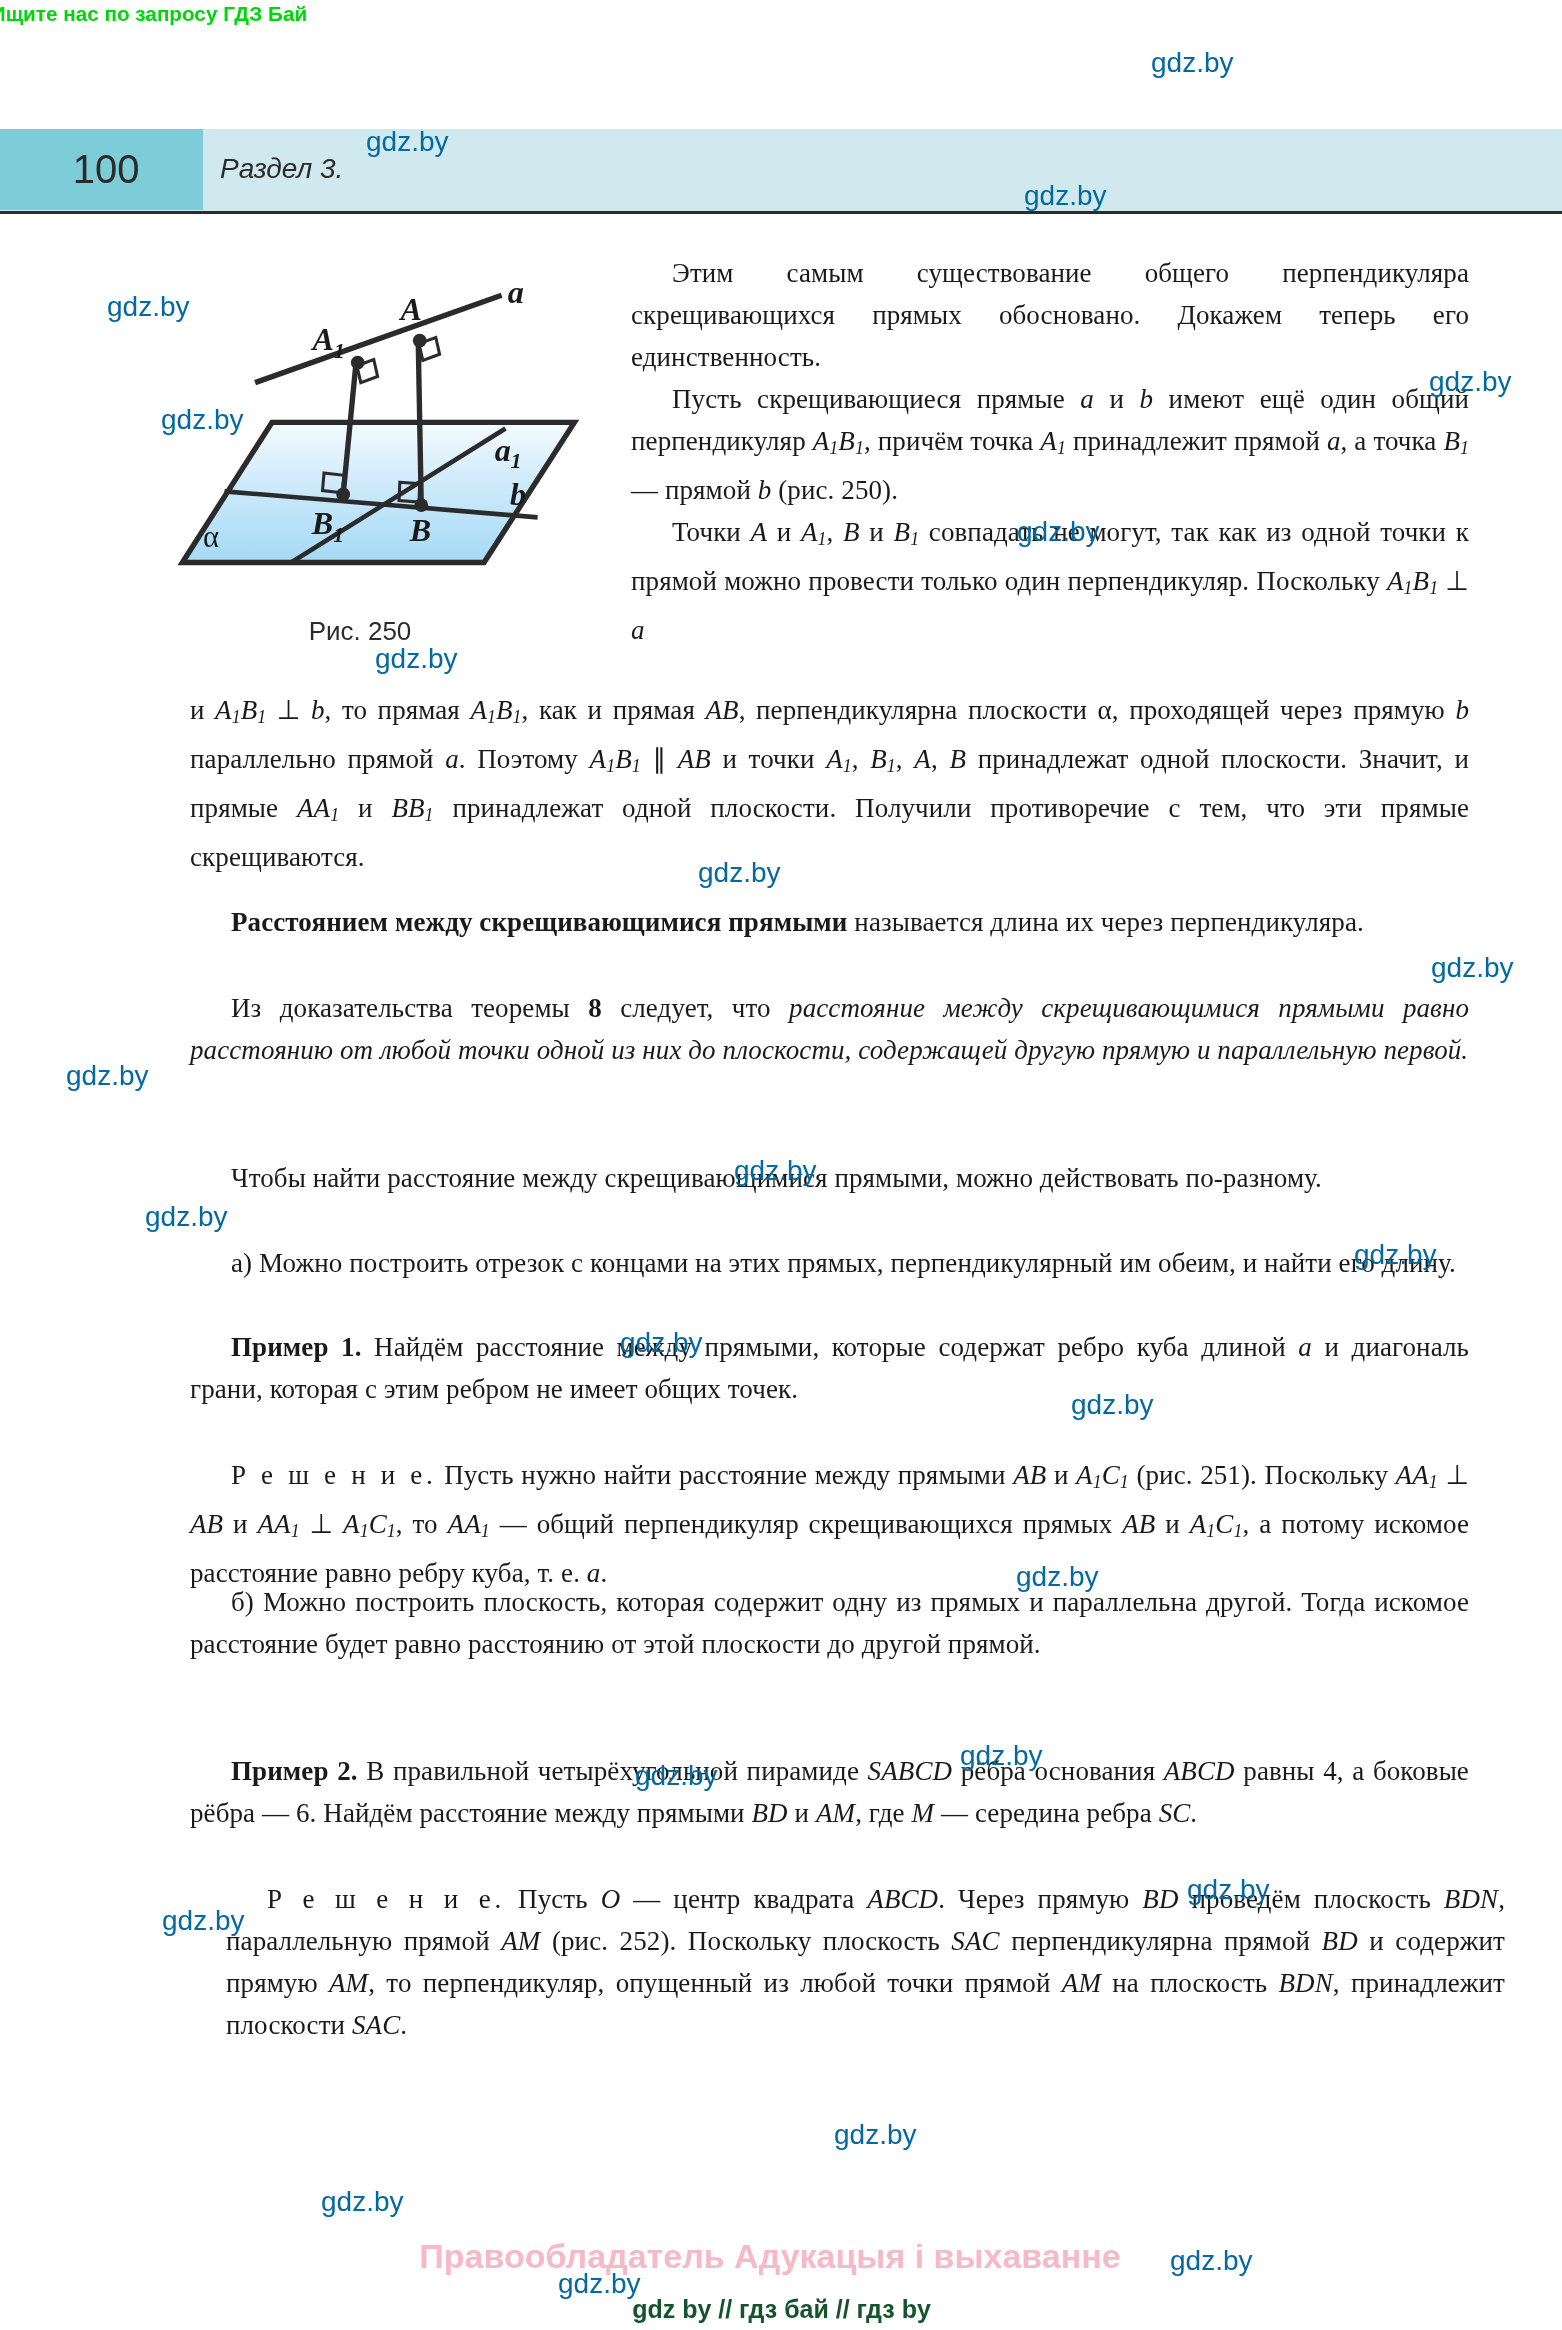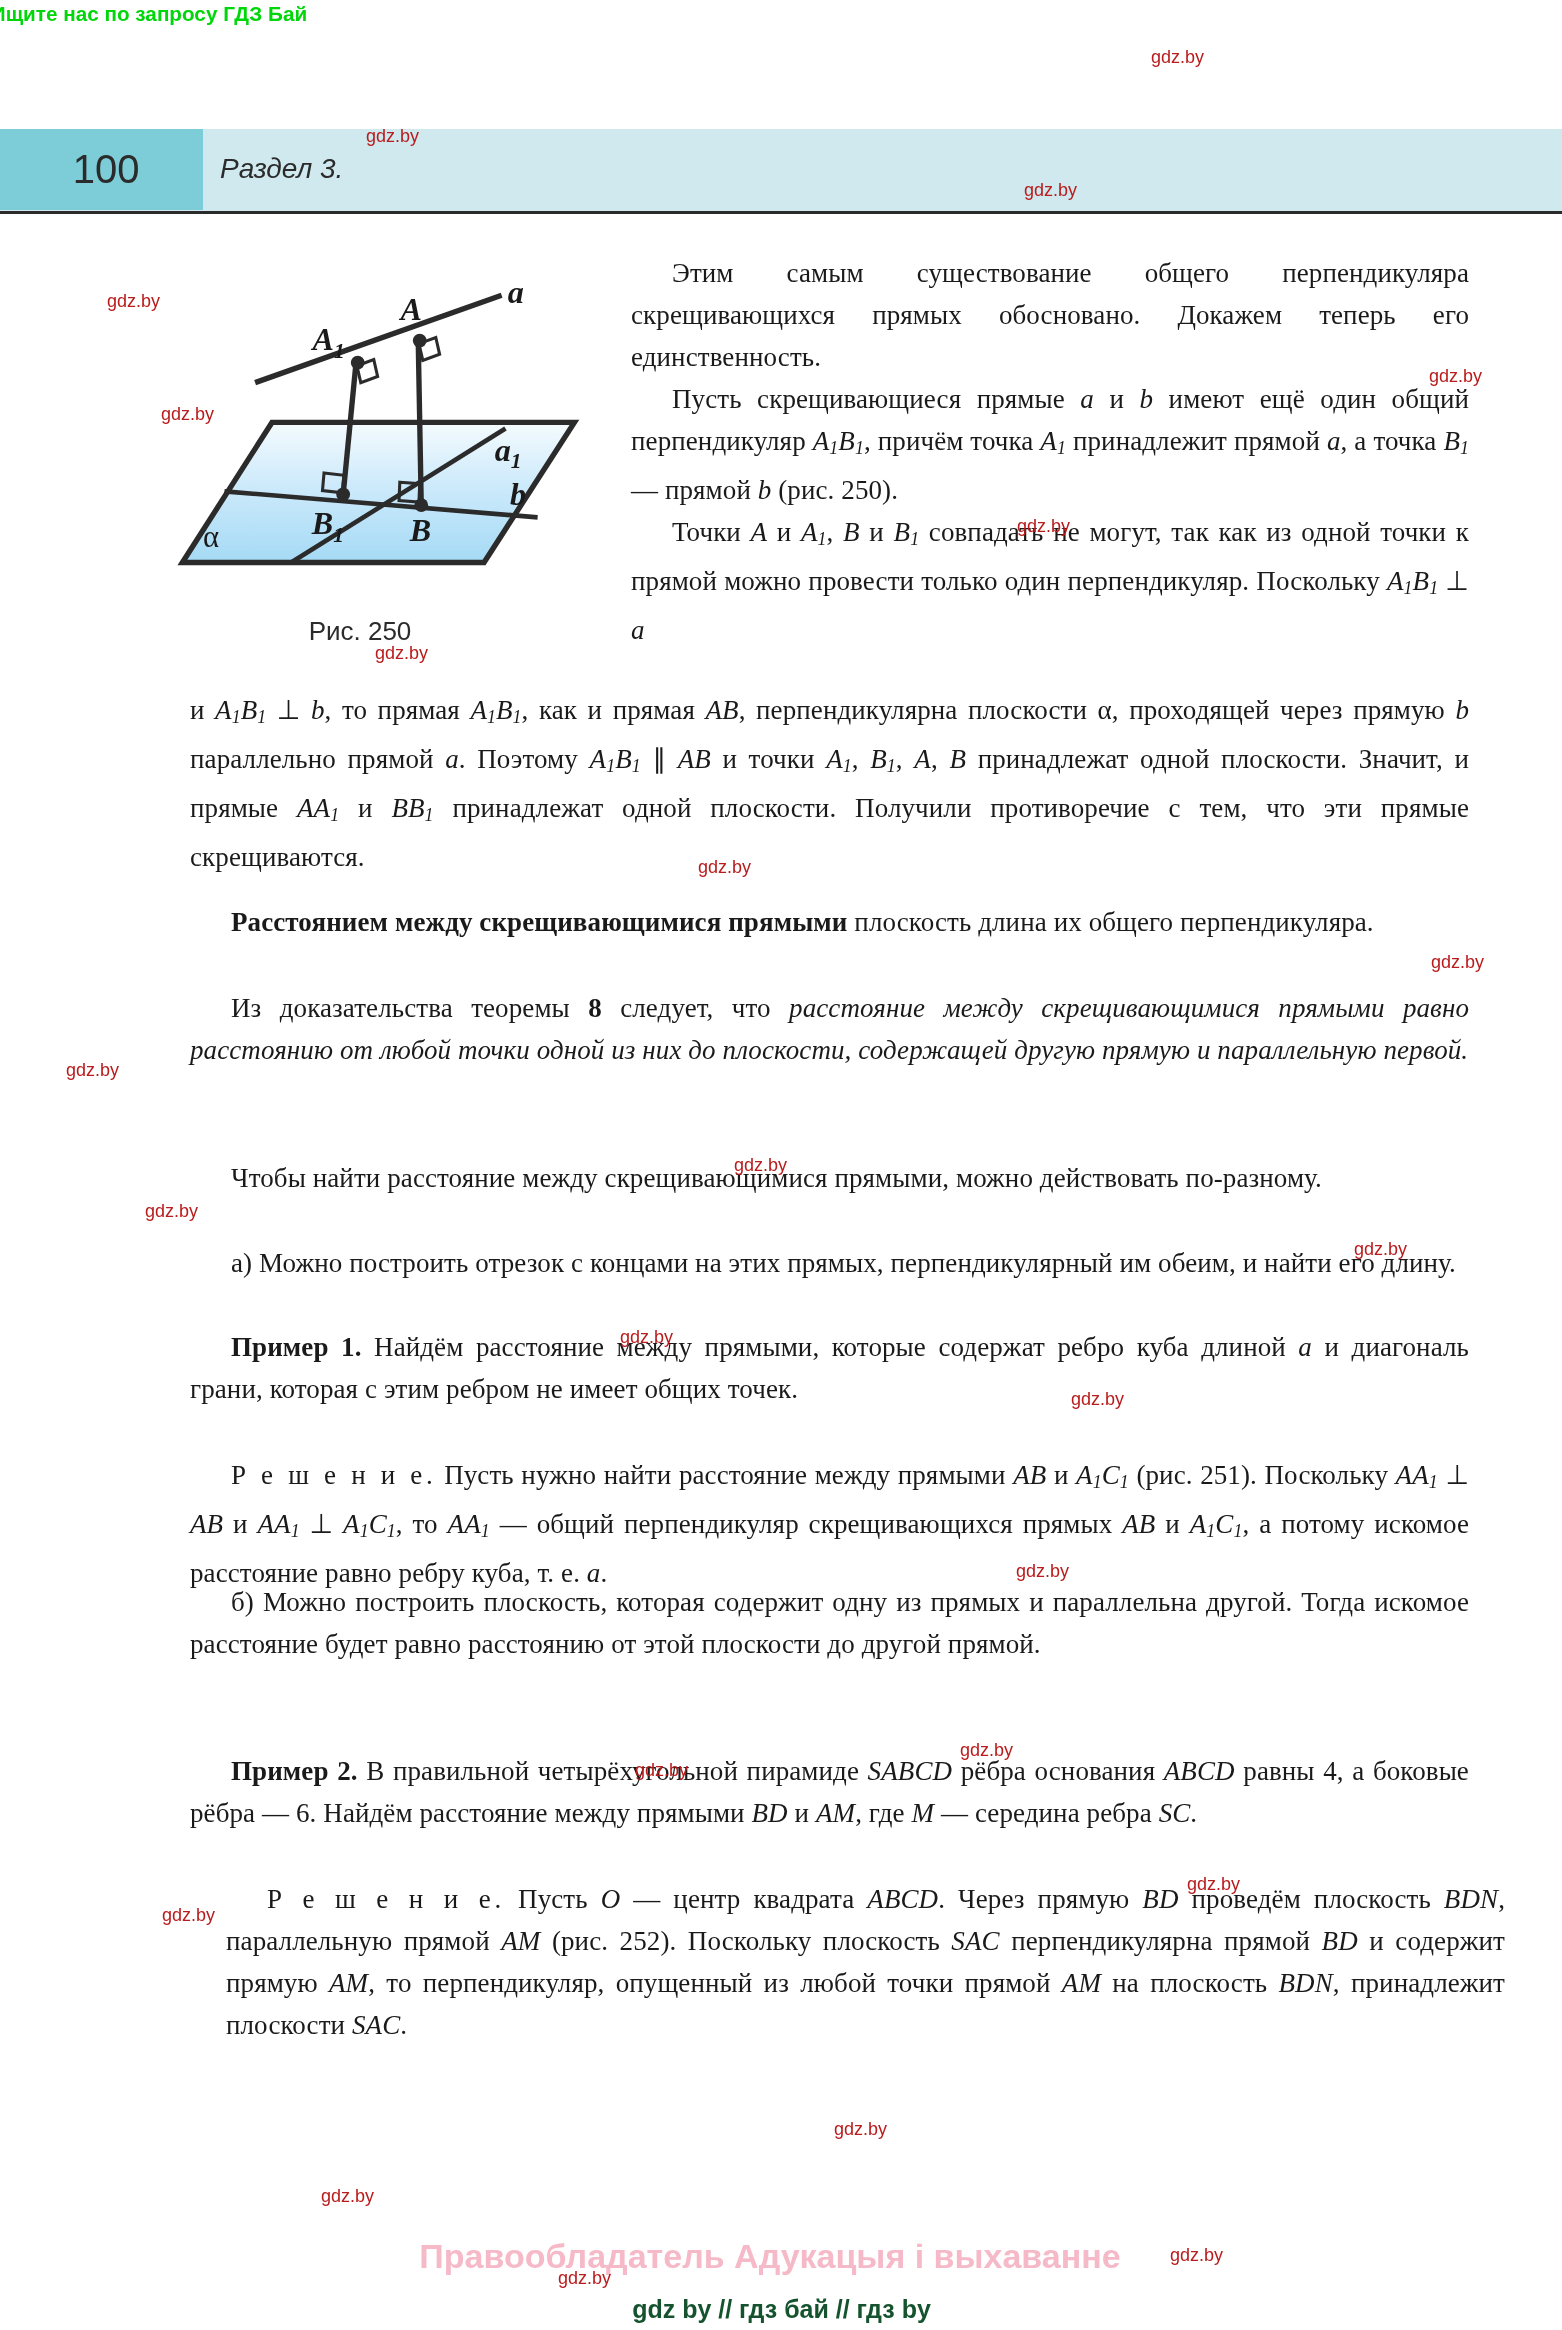--- a/index.html
+++ b/index.html
@@ -106,21 +106,21 @@
   }
   .bottomlinks span{
     font-family:"Liberation Sans", sans-serif;
     font-size:25px;font-weight:bold;color:#14532d;
   }
 
   
   .wm{
     position:absolute;
     font-family:"Liberation Sans", sans-serif;
-    font-size:18px;color:#b91c1c;
+    font-size:28px;color:#0369a1;
     white-space:nowrap;
     pointer-events:none;
   }
 </style>
 </head>
 <body>
 
 <div class="promo">
   <span class="promo-text">Ищите нас по запросу ГДЗ Бай</span>
 </div>
@@ -185,21 +185,21 @@
   <p class="tx ind"><span>Пусть скрещивающиеся прямые </span><span class="mi">a</span><span> и </span><span class="mi">b</span><span> имеют ещё один общий перпендикуляр </span><span class="mi">A<sub>1</sub>B<sub>1</sub></span><span>, причём точка </span><span class="mi">A<sub>1</sub></span><span> принадлежит прямой </span><span class="mi">a</span><span>, а точка </span><span class="mi">B<sub>1</sub></span><span> — прямой </span><span class="mi">b</span><span> (рис. 250).</span></p>
 
   <p class="tx ind"><span>Точки </span><span class="mi">A</span><span> и </span><span class="mi">A<sub>1</sub></span><span>, </span><span class="mi">B</span><span> и </span><span class="mi">B<sub>1</sub></span><span> совпадать не могут, так как из одной точки к прямой можно провести только один перпендикуляр. Поскольку </span><span class="mi">A<sub>1</sub>B<sub>1</sub></span><span> ⊥ </span><span class="mi">a</span></p>
 </div>
 
 <div class="fullwidth" style="top:689px;">
   <p class="tx"><span> и </span><span class="mi">A<sub>1</sub>B<sub>1</sub></span><span> ⊥ </span><span class="mi">b</span><span>, то прямая </span><span class="mi">A<sub>1</sub>B<sub>1</sub></span><span>, как и прямая </span><span class="mi">AB</span><span>, перпендикулярна плоскости </span><span>α</span><span>, проходящей через прямую </span><span class="mi">b</span><span> параллельно прямой </span><span class="mi">a</span><span>. Поэтому </span><span class="mi">A<sub>1</sub>B<sub>1</sub></span><span> ∥ </span><span class="mi">AB</span><span> и точки </span><span class="mi">A<sub>1</sub></span><span>, </span><span class="mi">B<sub>1</sub></span><span>, </span><span class="mi">A</span><span>, </span><span class="mi">B</span><span> принадлежат одной плоскости. Значит, и прямые </span><span class="mi">AA<sub>1</sub></span><span> и </span><span class="mi">BB<sub>1</sub></span><span> принадлежат одной плоскости. Получили противоречие с тем, что эти прямые скрещиваются.</span></p>
 </div>
 
 <div class="fullwidth" style="top:901px;">
-  <p class="tx ind"><span class="bo">Расстоянием между скрещивающимися прямыми</span><span> плоскость длина их общего перпендикуляра.</span></p>
+  <p class="tx ind"><span class="bo">Расстоянием между скрещивающимися прямыми</span><span> называется длина их через перпендикуляра.</span></p>
 </div>
 
 <div class="fullwidth" style="top:987px;">
   <p class="tx ind"><span>Из доказательства теоремы </span><span class="bo">8</span><span> следует, что </span><span class="it">расстояние между скрещивающимися прямыми равно расстоянию от любой точки одной из них до плоскости, содержащей другую прямую и параллельную первой.</span></p>
 </div>
 
 <div class="fullwidth" style="top:1157px;">
   <p class="tx ind"><span>Чтобы найти расстояние между скрещивающимися прямыми, можно действовать по-разному.</span></p>
 </div>
 

